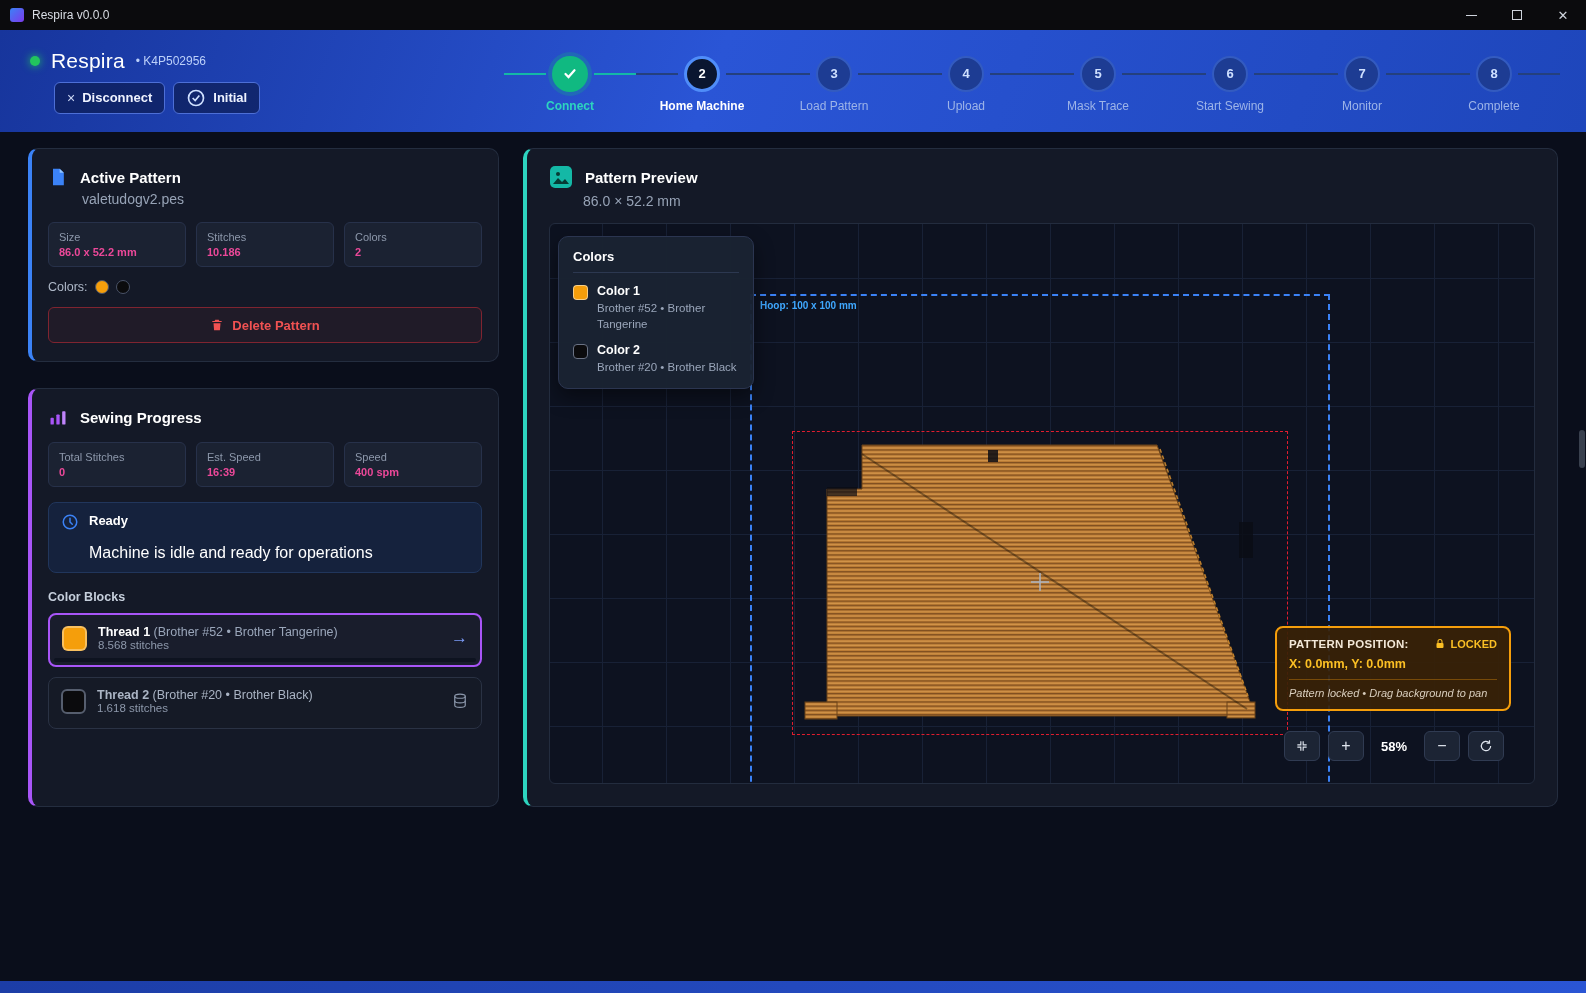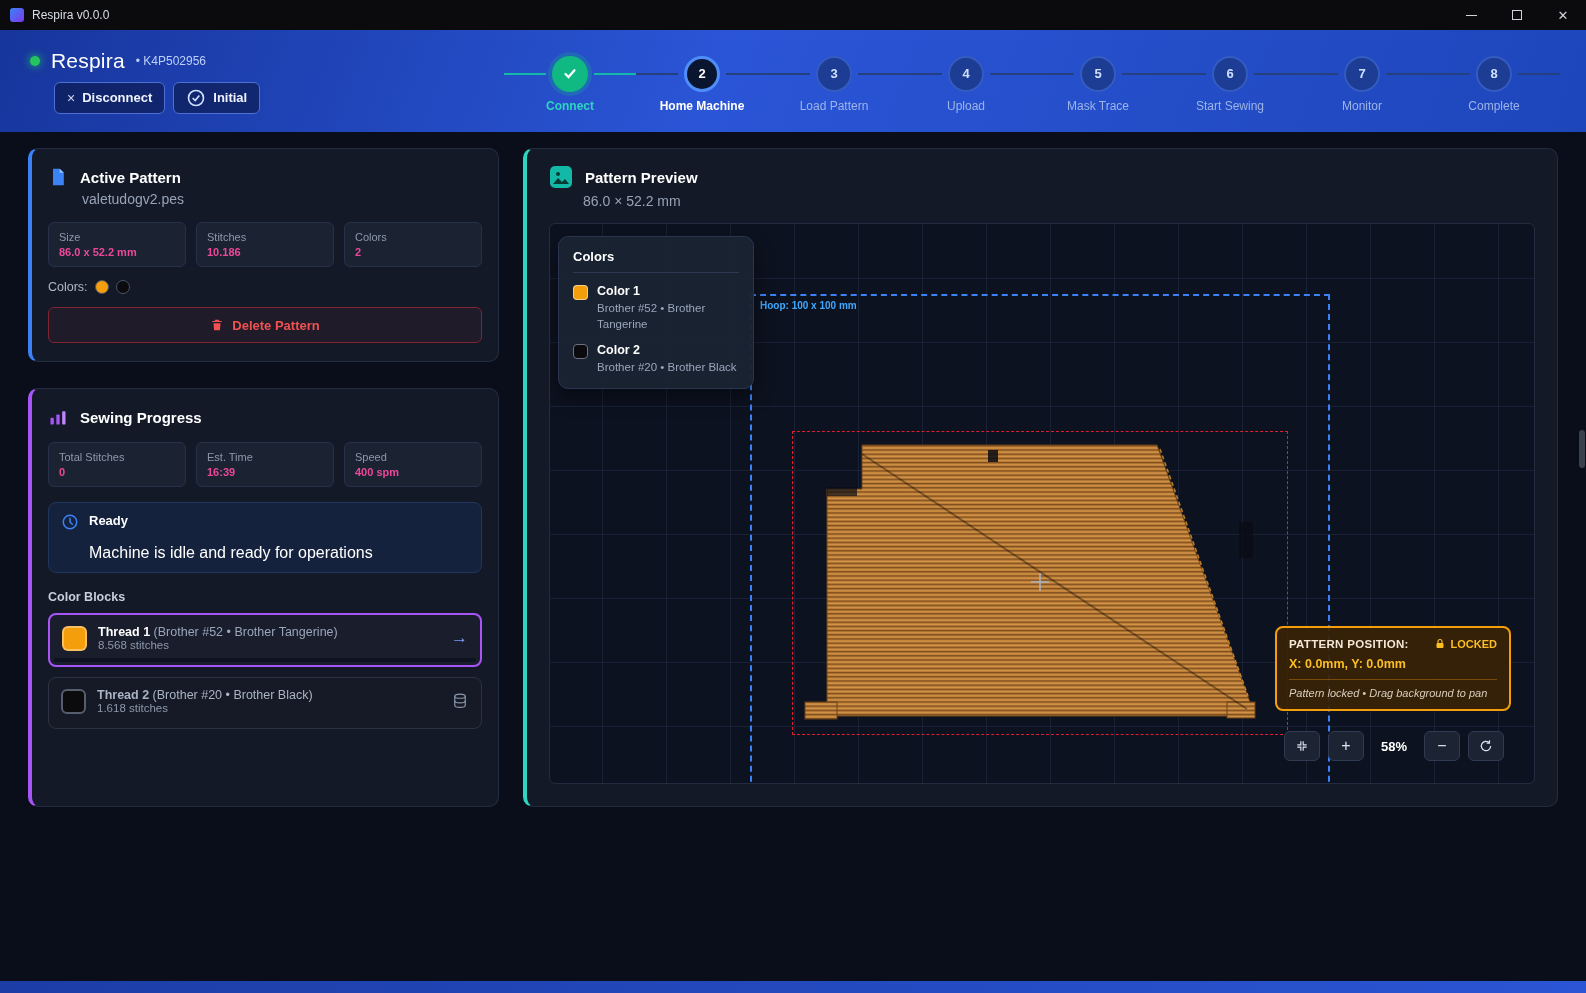--- a/index.html
+++ b/index.html
@@ -253,21 +253,21 @@
             <rect x="17" y="5" width="4" height="16" rx="1" fill="#c084fc"></rect>
           </svg>
         <span class="card-title">Sewing Progress</span>
       </div>
       <div class="stats">
         <div class="stat">
           <div class="stat-label">Total Stitches</div>
           <div class="stat-value">0</div>
         </div>
         <div class="stat">
-          <div class="stat-label">Est. Time</div>
+          <div class="stat-label">Est. Speed</div>
           <div class="stat-value">16:39</div>
         </div>
         <div class="stat">
           <div class="stat-label">Speed</div>
           <div class="stat-value">400 spm</div>
         </div>
       </div>
       <div class="status-box">
         <svg viewBox="0 0 24 24" width="18" height="18">
             <circle cx="12" cy="12" r="9" fill="none" stroke="#3b82f6" stroke-width="2"></circle>

